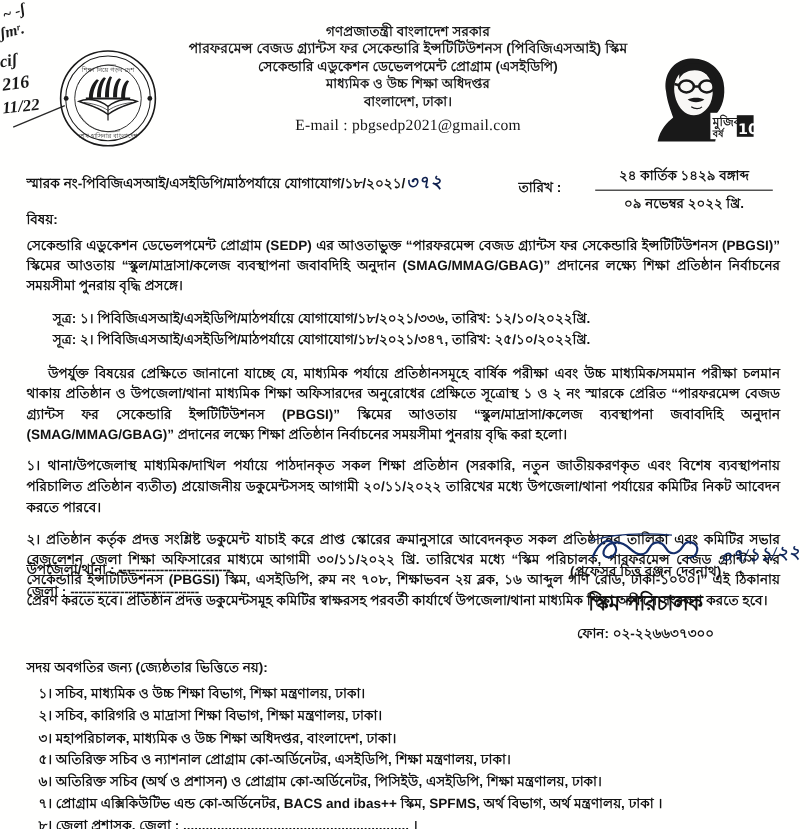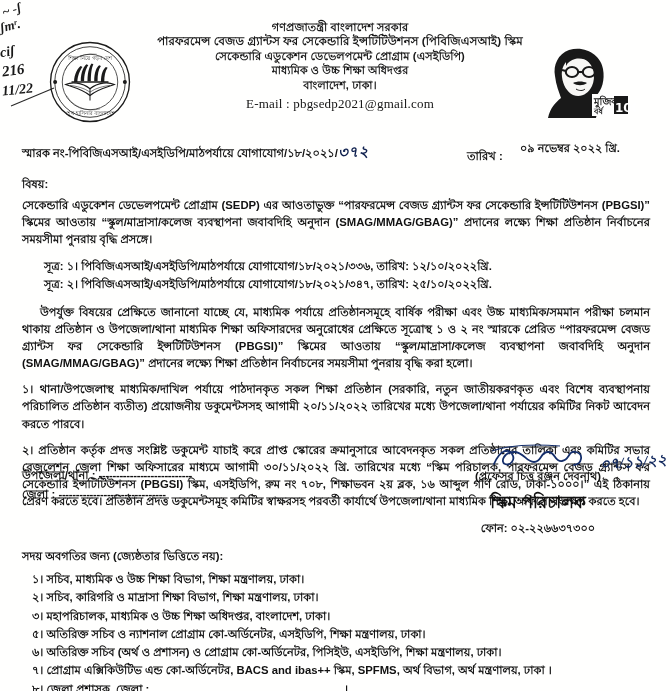--- a/index.html
+++ b/index.html
@@ -102,21 +102,20 @@
     display: inline-block;
   }
   .date-label {
     position: absolute;
     left: 432px;
     top: 10px;
     font-family: "Liberation Sans", "DejaVu Sans", sans-serif;
     font-size: 11.4px;
     font-weight: 600;
     color: #151515;
-    margin-left: 35px;
   }
   .date-stack {
     position: absolute;
     left: 496px;
     top: 0px;
     width: 148px;
     text-align: center;
   }
   .date-stack .d1 {
     font-family: "Liberation Sans", "DejaVu Sans", sans-serif;
@@ -379,20 +378,21 @@
       </g>
     </svg>
   </div>
 
   <div class="memo-row">
     <div class="memo-no">
       <span>স্মারক নং-পিবিজিএসআই/এসইডিপি/মাঠপর্যায়ে যোগাযোগ/১৮/২০২১/</span><span class="memo-hand">৩৭২</span>
     </div>
     <div class="date-label">তারিখ :</div>
     <div class="date-stack">
+      <div class="d1">২৪ কার্তিক ১৪২৯ বঙ্গাব্দ</div>
       <div class="d2">০৯ নভেম্বর ২০২২ খ্রি.</div>
     </div>
   </div>
 
   <div class="body-area">
 
     <div class="blk subject">
       <span class="slabel">বিষয়:</span>
       <span class="stext">সেকেন্ডারি এডুকেশন ডেভেলপমেন্ট প্রোগ্রাম (SEDP) এর আওতাভুক্ত “পারফরমেন্স বেজড গ্র্যান্টস ফর সেকেন্ডারি ইন্সটিটিউশনস (PBGSI)” স্কিমের আওতায় “স্কুল/মাদ্রাসা/কলেজ ব্যবস্থাপনা জবাবদিহি অনুদান (SMAG/MMAG/GBAG)” প্রদানের লক্ষ্যে শিক্ষা প্রতিষ্ঠান নির্বাচনের সময়সীমা পুনরায় বৃদ্ধি প্রসঙ্গে।</span>
     </div>

